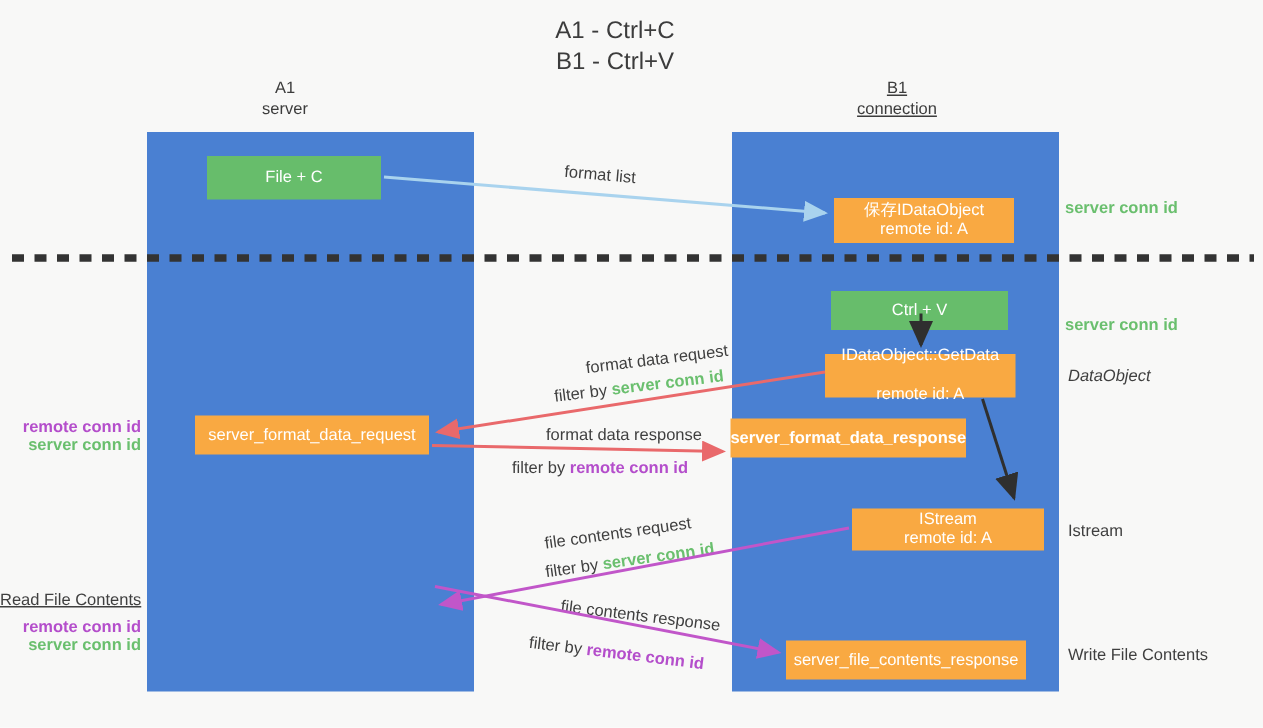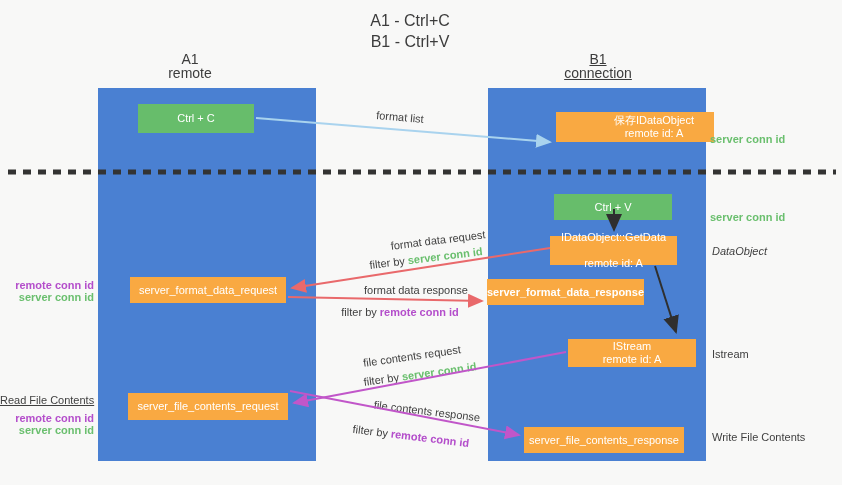--- a/index.html
+++ b/index.html
@@ -17,21 +17,21 @@
     color:#fff; font-size:11px; line-height:13px; text-align:center;
     white-space:nowrap;
   }
   .green-box  { background:#67bd6b; }
   .orange-box { background:#f9a942; }
   .title {
     position:absolute; text-align:center; font-size:16px;
     color:#3c3c3c; line-height:21px;
   }
   .hdr {
-    position:absolute; text-align:center; font-size:14px;
+    position:absolute; text-align:center; font-size:11px;
     color:#3c3c3c; line-height:14px;
   }
   .lbl { position:absolute; font-size:11px; color:#3f3f3f; white-space:nowrap; }
   .clabel { transform-origin:center center; }
   .green-t  { color:#6abf6e; font-weight:bold; }
   .purple-t { color:#b44ecb; font-weight:bold; }
   .stack { line-height:12px; font-size:11px; text-align:right; }
   .arrows { position:absolute; left:0; top:0; pointer-events:none; }
 </style>
 </head>
@@ -42,32 +42,32 @@
   <div class="lane" style="left:98px; top:88px; width:218px; height:373px;"></div>
   <div class="lane" style="left:488px; top:88px; width:218px; height:373px;"></div>
 
   <div class="title" style="left:310px; top:10px; width:200px;">
     <div>A1 - Ctrl+C</div>
     <div>B1 - Ctrl+V</div>
   </div>
 
   <div class="hdr" style="left:140px; top:52px; width:100px;">
     <div>A1</div>
-    <div>remote</div>
+    <div>server</div>
   </div>
   <div class="hdr" style="left:548px; top:52px; width:100px;text-decoration:underline;">
     <div>B1</div>
     <div>connection</div>
   </div>
 
   <div class="box green-box" style="left:138px; top:104px; width:116px; height:29px;">
-    <span>Ctrl + C</span>
+    <span>File + C</span>
   </div>
 
-  <div class="box orange-box" style="left:556px; top:112px; width:120px; height:30px;padding-left:38px;">
+  <div class="box orange-box" style="left:556px; top:132px; width:120px; height:30px;">
     <span>保存IDataObject</span>
     <span>remote id: A</span>
   </div>
 
   <div class="box green-box" style="left:554px; top:194px; width:118px; height:26px;">
     <span>Ctrl + V</span>
   </div>
 
   <div class="box orange-box" style="left:550px; top:236px; width:127px; height:29px;gap:13px;">
     <span>IDataObject::GetData</span>
@@ -80,23 +80,20 @@
 
   <div class="box orange-box" style="left:487px; top:279px; width:157px; height:26px;font-weight:bold;">
     <span>server_format_data_response</span>
   </div>
 
   <div class="box orange-box" style="left:568px; top:339px; width:128px; height:28px;">
     <span>IStream</span>
     <span>remote id: A</span>
   </div>
 
-  <div class="box orange-box" style="left:128px; top:393px; width:160px; height:27px;">
-    <span>server_file_contents_request</span>
-  </div>
 
   <div class="box orange-box" style="left:524px; top:427px; width:160px; height:26px;">
     <span>server_file_contents_response</span>
   </div>
 
   <div class="lbl green-t" style="left:710px; top:133px;">server conn id</div>
   <div class="lbl green-t" style="left:710px; top:211px;">server conn id</div>
   <div class="lbl" style="left:712px; top:245px;font-style:italic;">DataObject</div>
   <div class="lbl" style="left:712px; top:348px;">Istream</div>
   <div class="lbl" style="left:712px; top:431px;">Write File Contents</div>

